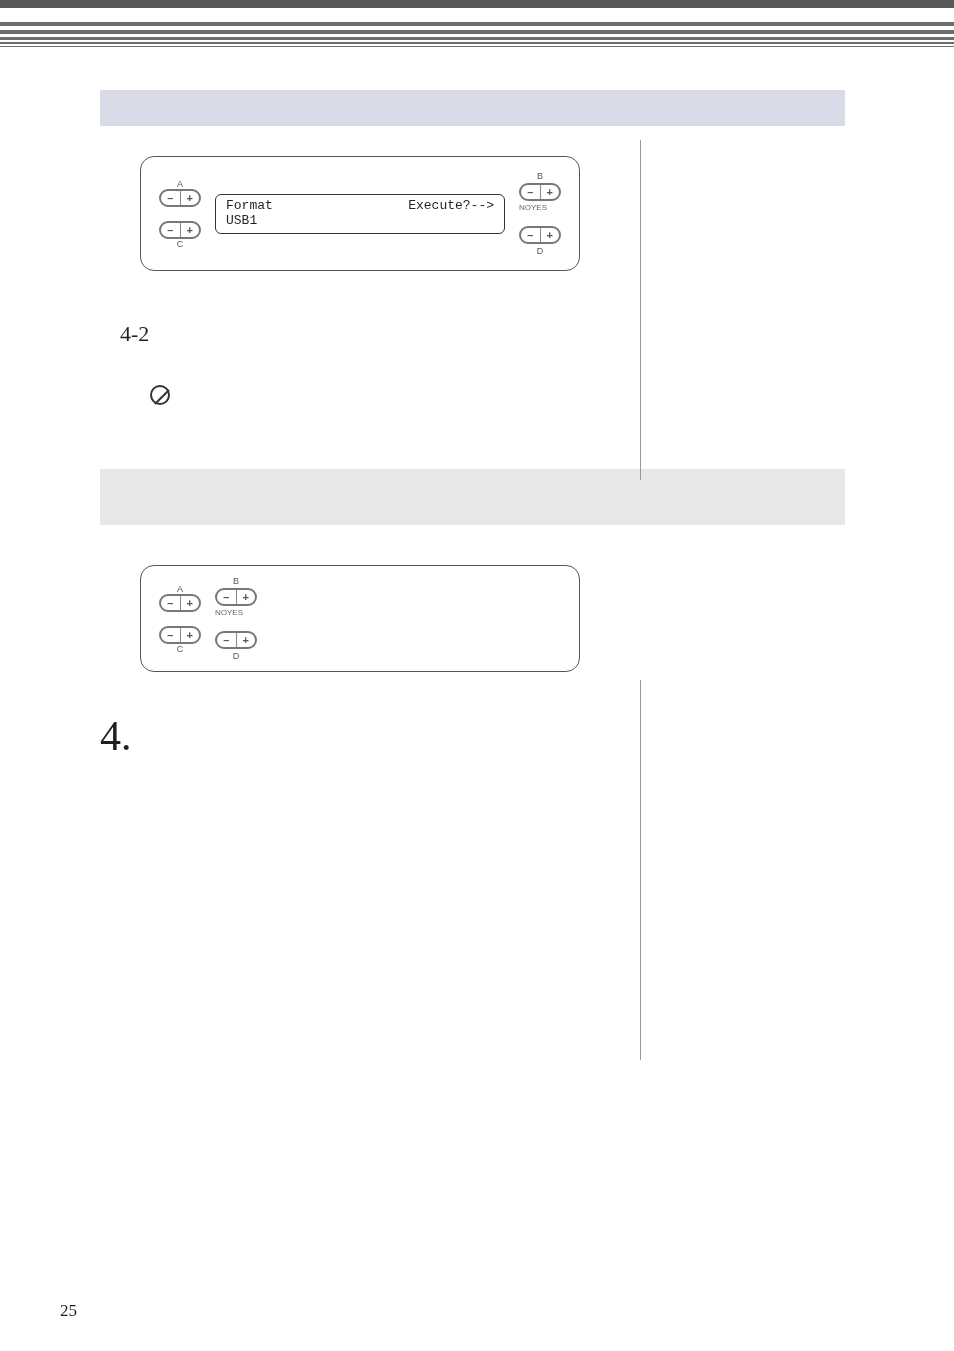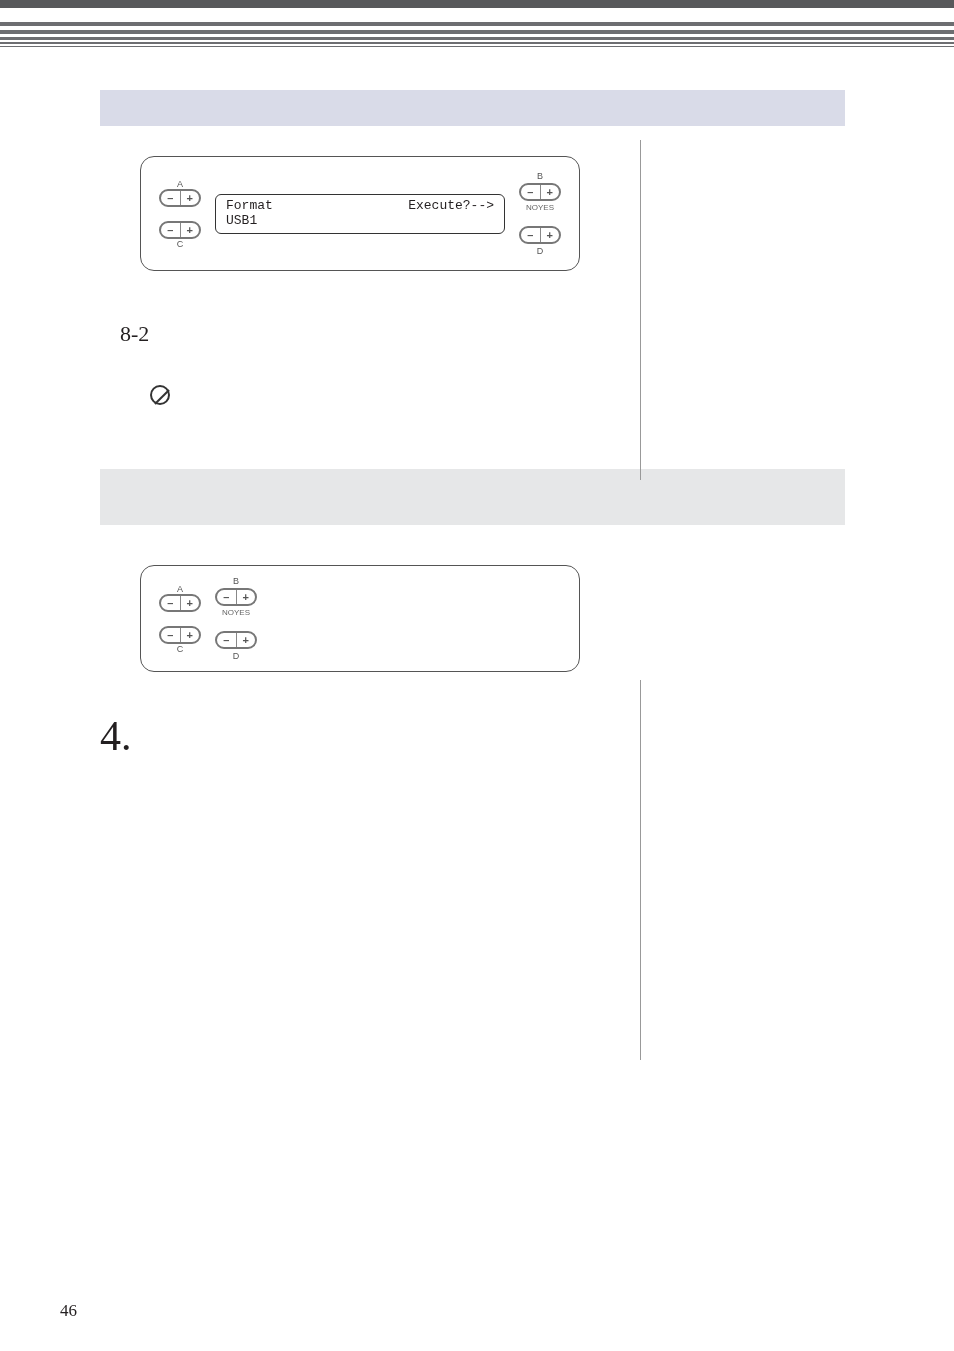--- a/index.html
+++ b/index.html
@@ -87,21 +87,21 @@
     flex-direction: column;
     justify-content: center;
     background: #fff;
     line-height: 1.1;
   }
   .lcd-row { display: flex; justify-content: space-between; }
   .sub-labels {
     font-size: 8px;
     color: #666;
     display: flex;
-    justify-content: center;
+    justify-content: flex-start;
     width: 42px;
     margin-top: 2px;
   }
   .right-rockers .rocker-label-top { margin-bottom: 2px; }
   .right-rockers .rocker-label-bot { margin-top: 2px; }
   .side-divider {
     position: absolute;
     top: 140px;
     left: 640px;
     width: 1px;
@@ -224,21 +224,21 @@
             <div class="rocker-half">–</div>
             <div class="rocker-half">+</div>
           </div>
           <div class="rocker-label rocker-label-bot">D</div>
         </div>
       </div>
 
     </div>
   </div>
 
-  <div class="step-num" style="margin-top:50px;">8-2</div>
+  <div class="step-num" style="margin-top:50px;">4-2</div>
 
   <div class="prohibit"></div>
 
   
   <div class="dashed-band"></div>
 
   <div class="side-divider2"></div>
 
   
   <div class="panel2-wrap">
@@ -283,13 +283,13 @@
         </div>
       </div>
 
     </div>
   </div>
 
   <div class="big-step">4.</div>
 
 </div>
 
-<div class="page-number">46</div>
+<div class="page-number">25</div>
 
 </body></html>

